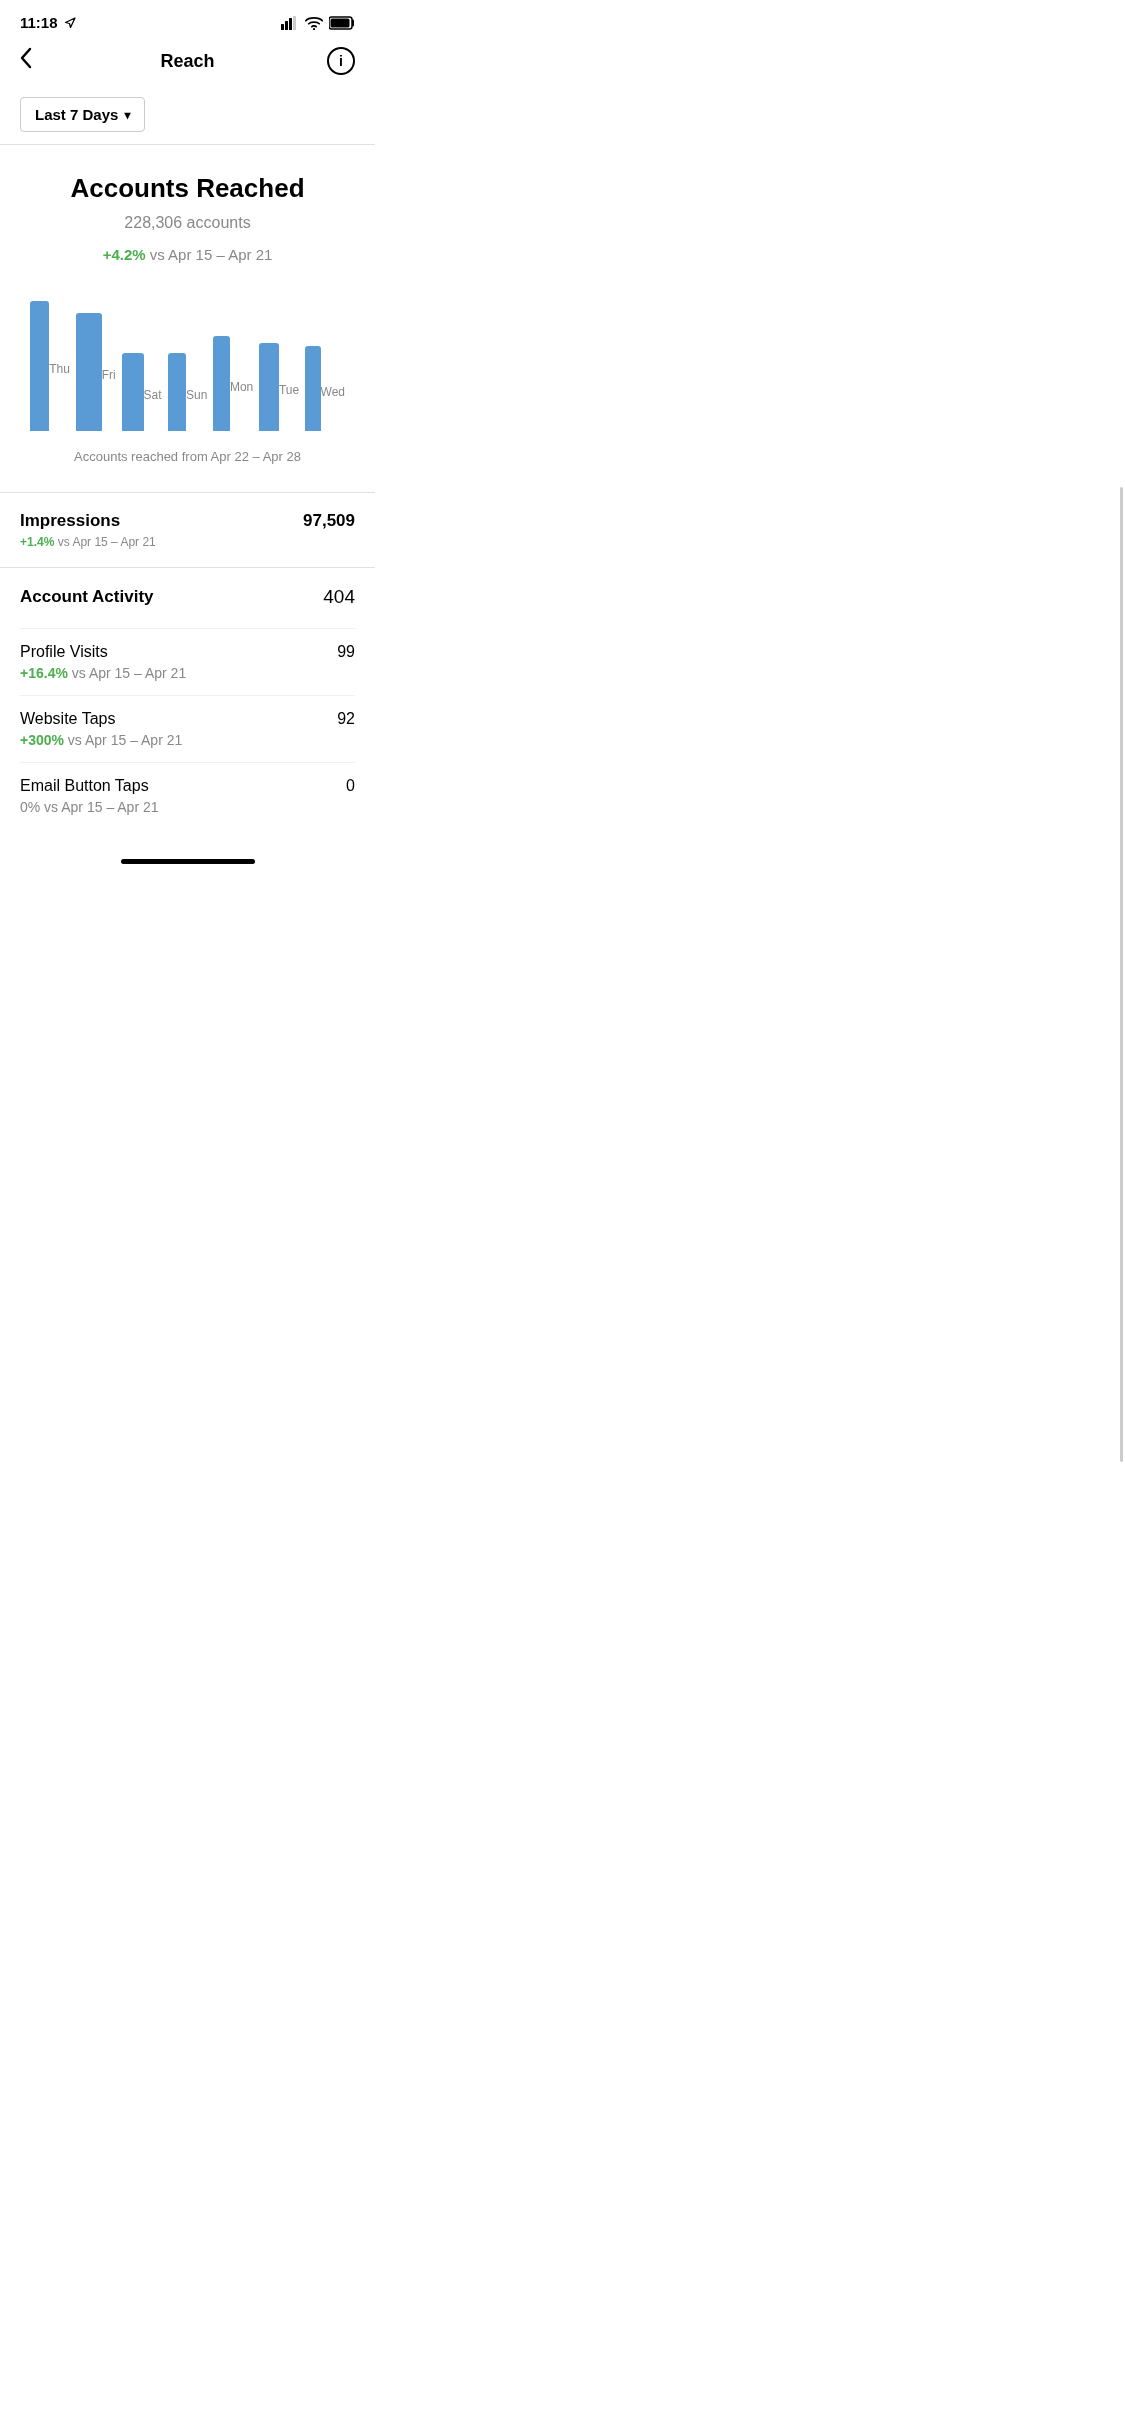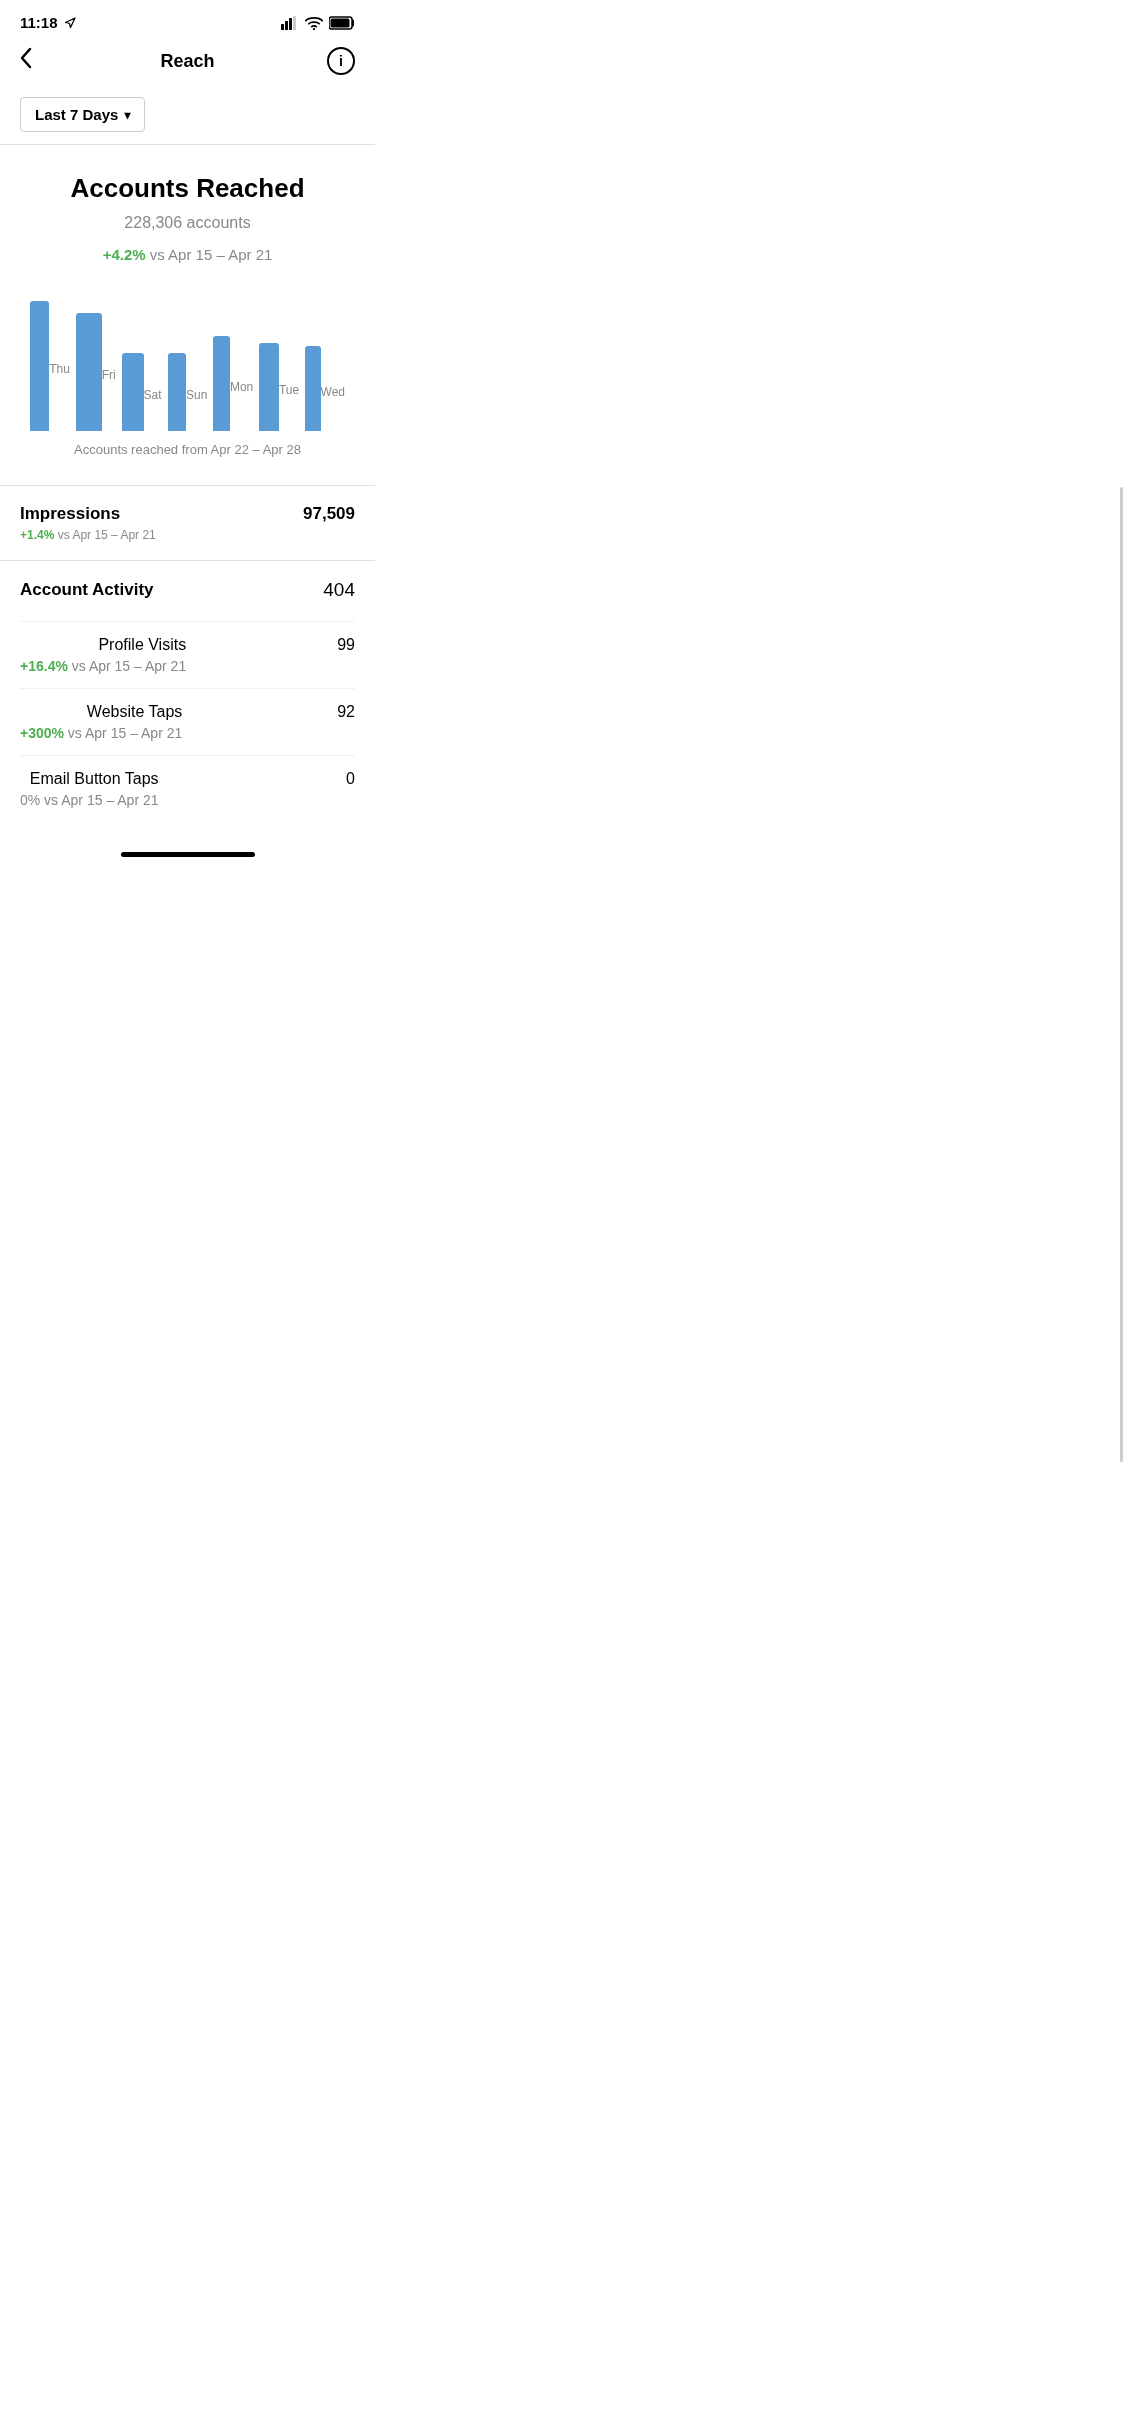--- a/index.html
+++ b/index.html
@@ -146,21 +146,21 @@
     .bar-label {
       font-size: 12px;
       color: #888;
       margin-top: 6px;
       text-align: center;
     }
     .chart-caption {
       font-size: 13px;
       color: #888;
       text-align: center;
-      margin-top: 11px;
+      margin-top: 18px;
       margin-bottom: 4px;
     }
 
     
     .stats-section {
       padding: 18px 20px;
       border-bottom: 1px solid #e0e0e0;
     }
     .stats-row {
       display: flex;
@@ -210,21 +210,20 @@
       padding: 14px 0;
       border-top: 1px solid #f0f0f0;
       display: flex;
       justify-content: space-between;
       align-items: flex-start;
     }
     .activity-item-label {
       font-size: 16px;
       font-weight: 400;
       margin-bottom: 4px;
-      text-align: right;
     }
     .activity-item-change {
       font-size: 14px;
     }
     .activity-item-change .positive {
       color: #4CAF50;
       font-weight: 600;
     }
     .activity-item-change .neutral {
       color: #888;

